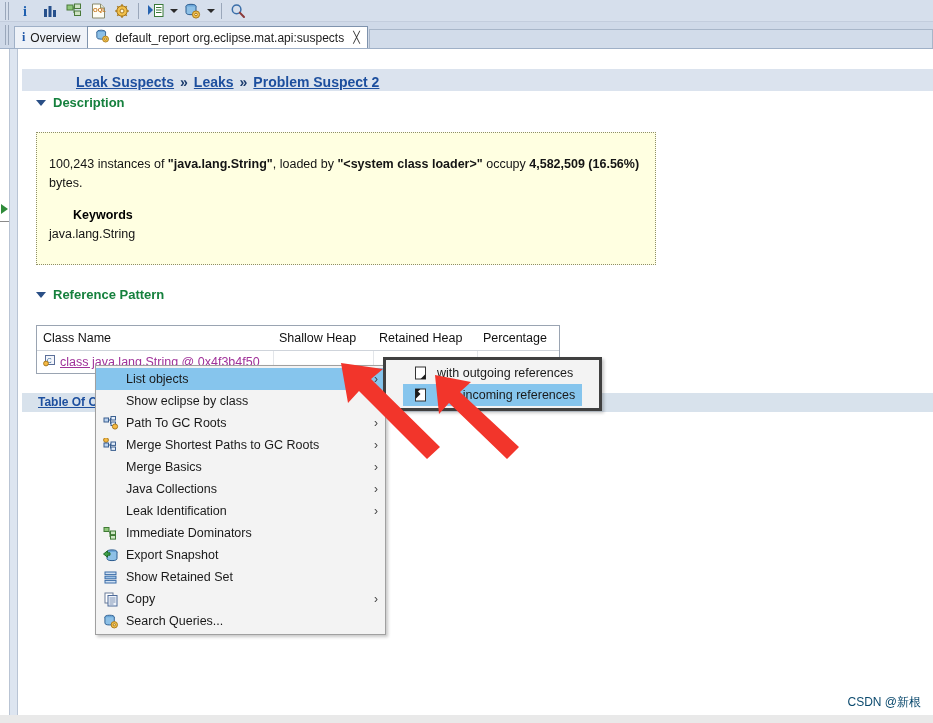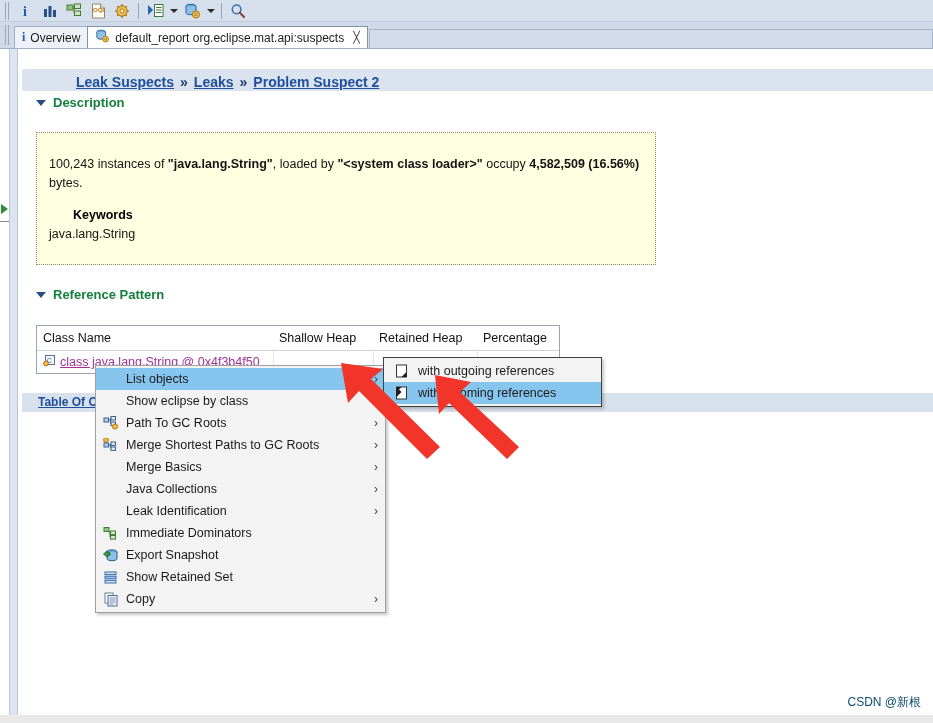--- a/index.html
+++ b/index.html
@@ -200,23 +200,23 @@
     padding-left: 0;
   }
   .mi.sel { background: #86c5ed; }
   .mi .ico { width: 30px; display:flex; align-items:center; justify-content:center; }
   .mi .lbl { flex: 1; }
   .mi .chev { width: 18px; text-align:center; color:#444; font-size: 12px; }
 
   .submenu {
     position:absolute; left: 383px; top: 357px; width: 219px;
     background: #f3f3f3;
-    border: 1px solid #404040;
+    border: 3px solid #404040;
     box-shadow: 2px 2px 3px rgba(0,0,0,0.22);
-    padding: 2px 0;
+    padding: 2px 17px;
     z-index: 45;
   }
   .submenu .mi .ico { width: 34px; }
 
   
   .annot { position:absolute; left:0; top:0; width:933px; height:723px; pointer-events:none; z-index: 60;}
 
   .watermark {
     position:absolute; right: 12px; bottom: 12px;
     font-size: 12px; color: #0c4a6e;
@@ -508,20 +508,32 @@
           <rect x="4" y="3.5" width="9" height="10.5" fill="#eef3fb" stroke="#4d6a99"></rect>
           <g stroke="#7f93b3">
               <path d="M5.5 6 h6 M5.5 8 h6 M5.5 10 h6 M5.5 12 h4"></path>
             </g>
         </svg>
       </span>
       <span class="lbl">Copy</span>
       <span class="chev">›</span>
     </div>
 
+    <div class="mi">
+      <span class="ico">
+        <svg width="16" height="15" viewBox="0 0 17 16">
+          <ellipse cx="7" cy="3.5" rx="5" ry="2.2" fill="#6aa6d8" stroke="#2b5c8f"></ellipse>
+          <path d="M2 3.5 v6 a5 2.2 0 0 0 10 0 v-6" fill="#8dc0e6" stroke="#2b5c8f"></path>
+          <circle cx="12" cy="11.5" r="3.4" fill="#f2c14b" stroke="#a8791c"></circle>
+          <circle cx="12" cy="11.5" r="1.2" fill="#fff7e0" stroke="#a8791c"></circle>
+        </svg>
+      </span>
+      <span class="lbl">Search Queries...</span>
+      <span class="chev"></span>
+    </div>
   </div>
 
   <div class="submenu">
     <div class="mi">
       <span class="ico">
         <svg width="13" height="14" viewBox="0 0 13 14">
           <rect x="1.5" y="1" width="10" height="12" fill="#ffffff" stroke="#333"></rect>
           <path d="M11.5 13 L11.5 8 L6.5 13 z" fill="#1b1b1b"></path>
         </svg>
       </span>

